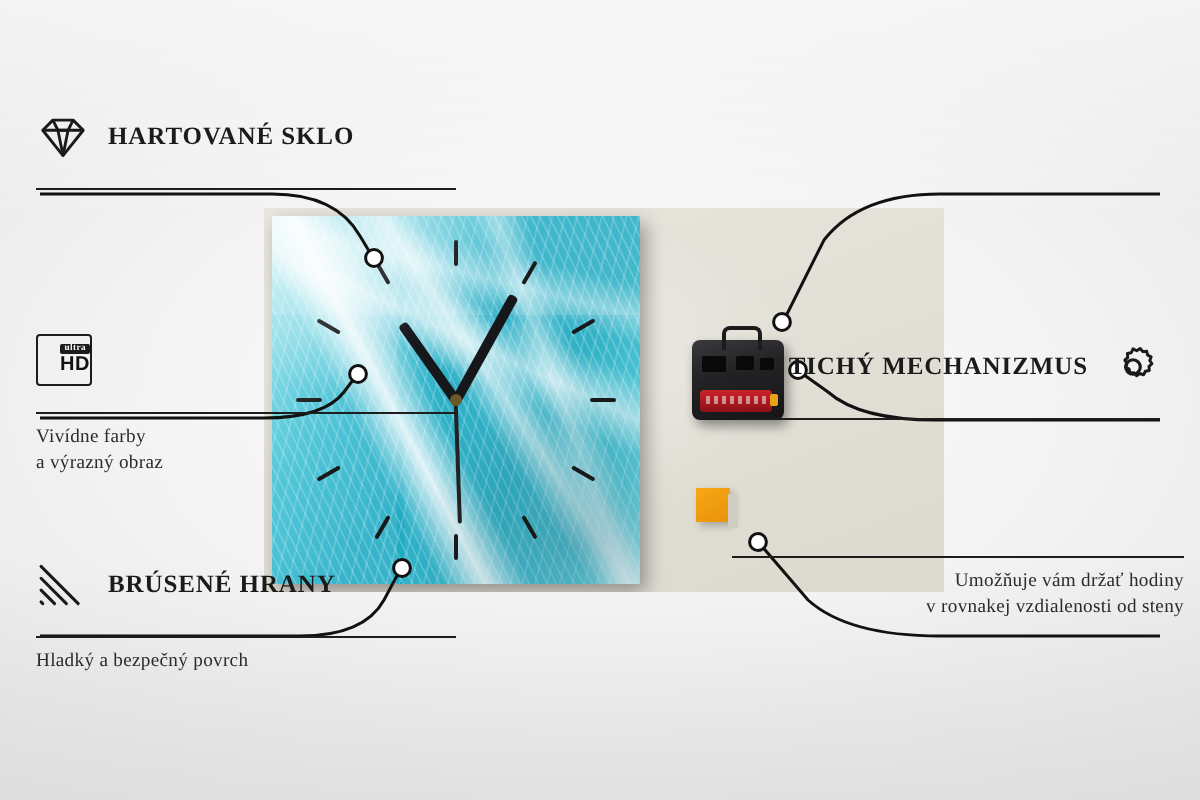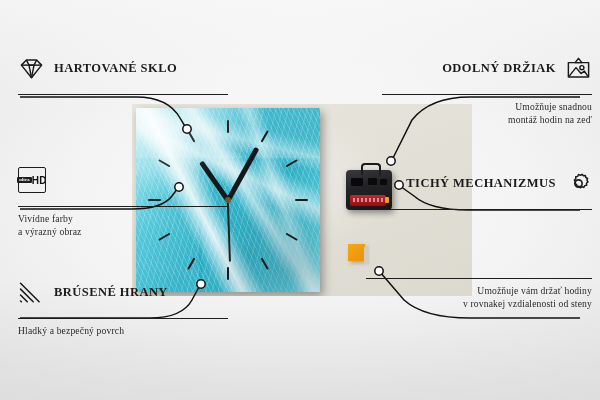--- a/index.html
+++ b/index.html
@@ -159,26 +159,26 @@
     font-size:9.6px;color:#2a2a2a;line-height:1.38;letter-spacing:.15px;
   }
   .ico{width:27px;height:27px;flex:0 0 27px;display:block;}
   .ico svg{display:block;width:27px;height:27px;}
 
   
   #f-glass{left:18px;top:48px;}
   #f-print{left:18px;top:160px;}
   #f-edges{left:18px;top:272px;}
   #f-holder{right:8px;top:48px;}
-  #f-mech{right:8px;top:163px;}
+  #f-mech{right:20px;top:163px;}
   #f-foam{right:8px;top:272px;width:226px;}
 
   .hdbadge{
     width:26px;height:24px;border:1.6px solid #1c1c1c;border-radius:2px;
-    display:flex;flex-direction:row;align-items:center;justify-content:center;
+    display:flex;flex-direction:column;align-items:flex-end;justify-content:center;
     line-height:1;flex:0 0 26px;
   }
   .hdbadge .u{font-size:4.6px;font-weight:700;letter-spacing:.2px;background:#1c1c1c;color:#fff;padding:0.5px 2px;border-radius:1px;}
   .hdbadge .h{font-size:10px;font-weight:700;letter-spacing:.3px;color:#111;margin-top:1px;font-family:"Liberation Sans",sans-serif;}
 </style>
 </head>
 <body>
 
 <div class="stage">
 
@@ -296,38 +296,20 @@
               <line x1="3" y1="26" x2="4" y2="27"></line>
         </g>
           </svg>
       </span>
       <span class="feat-title">BRÚSENÉ HRANY</span>
     </div>
     <div class="feat-rule"></div>
     <div class="feat-desc" style="white-space:pre-line">Hladký a bezpečný povrch</div>
   </div>
 
-  <div class="feat right" id="f-holder">
-    <div class="feat-head">
-      <span class="feat-title">ODOLNÝ DRŽIAK</span>
-      <span class="ico">
-        <svg viewBox="0 0 32 32">
-            <g fill="none" stroke="#1a1a1a" stroke-width="1.7" stroke-linejoin="round">
-          <rect x="4" y="9" width="24" height="17"></rect>
-              <path d="M16 4 L12 9 H20 Z"></path>
-              <circle cx="20" cy="15" r="2.4"></circle>
-              <path d="M5 25 L13 15 L19 22 L23 19 L27 25"></path>
-        </g>
-          </svg>
-      </span>
-    </div>
-    <div class="feat-rule"></div>
-    <div class="feat-desc" style="white-space:pre-line">Umožňuje snadnou
-montáž hodin na zeď</div>
-  </div>
 
   <div class="feat right" id="f-mech">
     <div class="feat-head">
       <span class="feat-title">TICHÝ MECHANIZMUS</span>
       <span class="ico">
         <svg viewBox="0 0 32 32">
             <g fill="none" stroke="#1a1a1a" stroke-width="1.9" stroke-linejoin="round">
           <path d="M16 4.5 l2.4 1.2 2.2-1.4 1.7 2 2.5-0.3 0.6 2.5 2.3 1.1 -0.9 2.4 1.4 2.1 -1.9 1.7 0.2 2.6 -2.5 0.5 -1.2 2.3 -2.4-0.9 -2.1 1.5 -1.7-2 -2.6 0.2 -0.5-2.5 -2.3-1.2 0.9-2.4 -1.4-2.1 1.9-1.7 -0.2-2.6 2.5-0.5z" transform="scale(0.92) translate(1.4,1.2)"></path>
           <circle cx="16" cy="16" r="4.3"></circle>
         </g>

